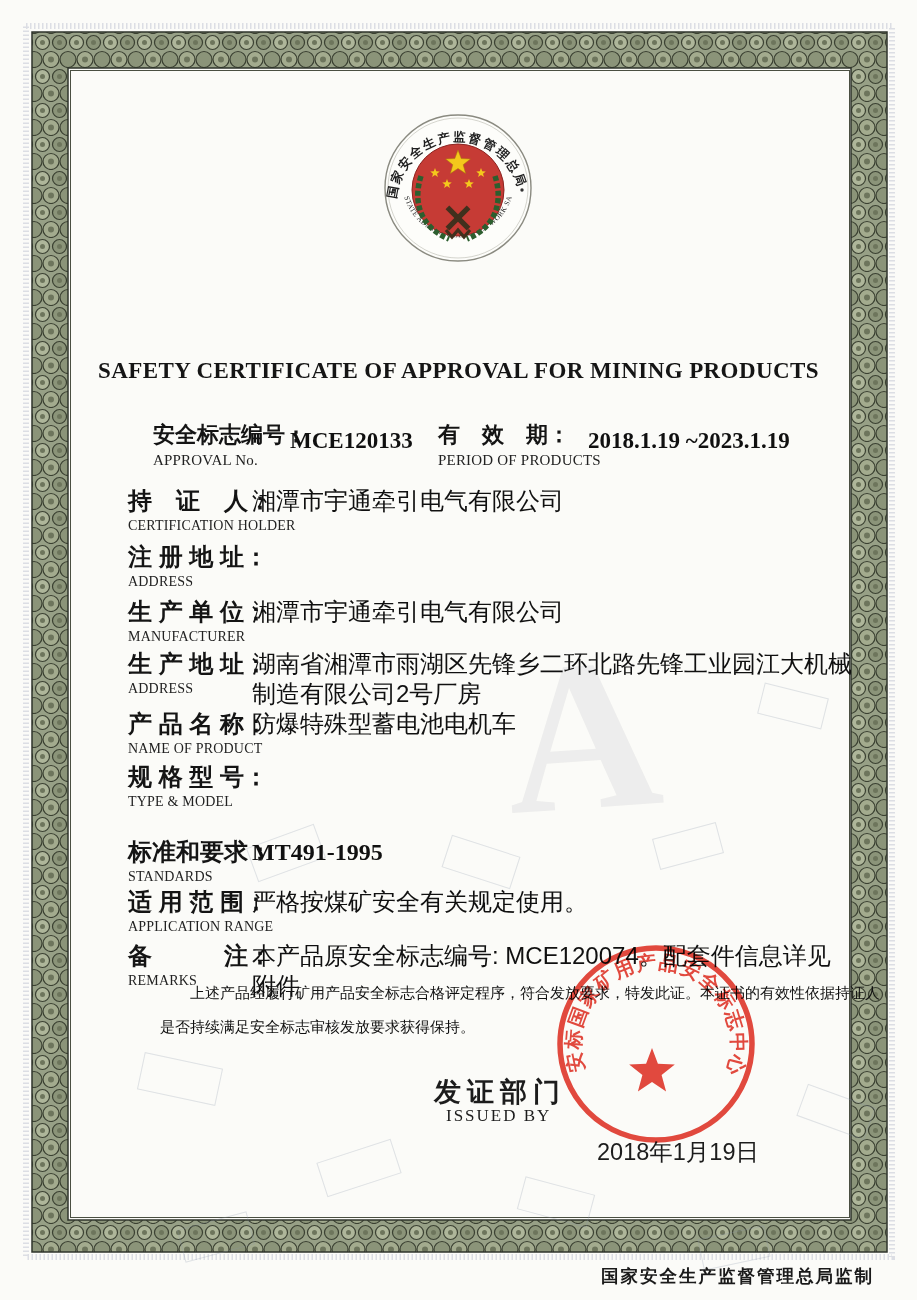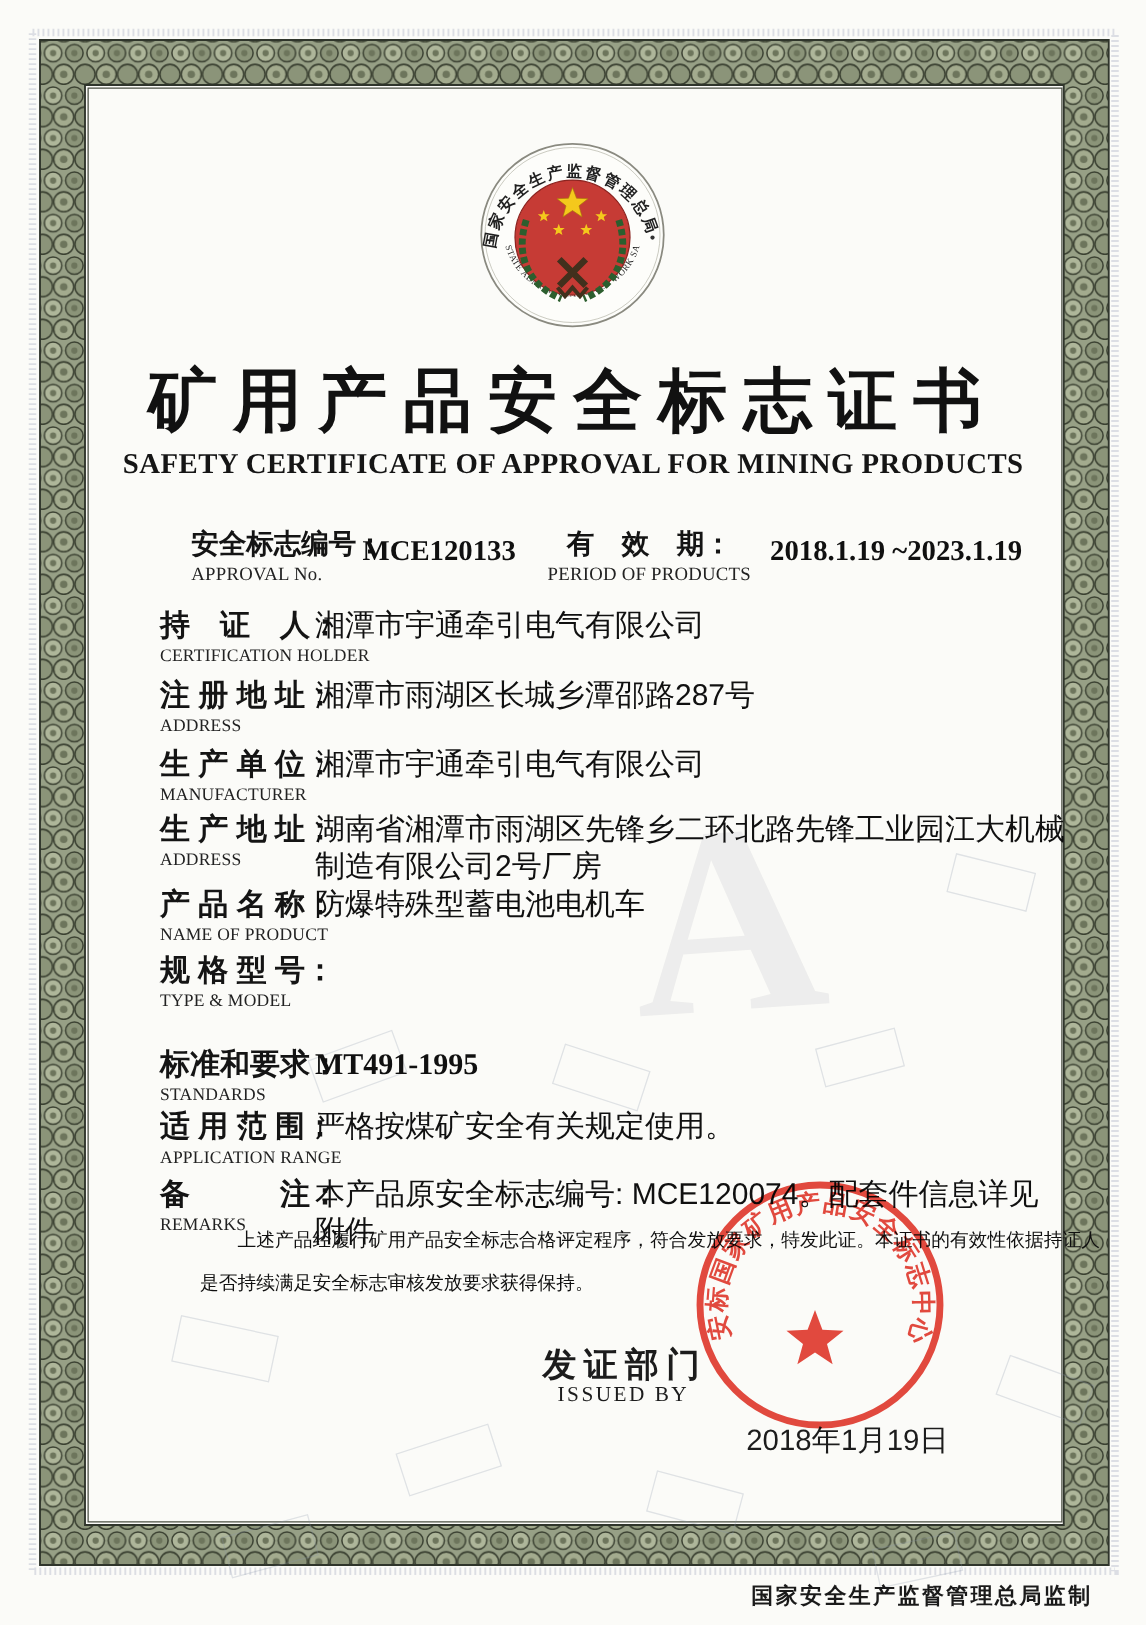--- a/index.html
+++ b/index.html
@@ -103,51 +103,49 @@
       <use href="#star" transform="translate(64,74) scale(5)" fill="#f4c81c"></use>
       <use href="#star" transform="translate(86,74) scale(5)" fill="#f4c81c"></use>
       <use href="#star" transform="translate(98,63) scale(5)" fill="#f4c81c"></use>
       <g transform="translate(75,108)">
         <rect x="-15" y="-2.6" width="30" height="5.2" fill="#41301d" transform="rotate(45)"></rect>
         <rect x="-15" y="-2.6" width="30" height="5.2" fill="#41301d" transform="rotate(-45)"></rect>
         <path d="M -12,12 L -6,19 0,12 6,19 12,12" fill="none" stroke="#41301d" stroke-width="3.2"></path>
       </g>
     </svg>
 
-    <div class="abs title-cn">矿用产品安全标志证书</div>
     <div class="abs" style="left:153px;top:420px;">
       <div class="cn-label" style="font-size:22px;">安全标志编号：</div>
       <div class="en-label" style="font-size:15px;margin-top:2px;">APPROVAL No.</div>
     </div>
 
     <div class="abs title-en">SAFETY CERTIFICATE OF APPROVAL FOR MINING PRODUCTS</div>
     <div class="abs value serif-val" style="left:290px;top:428px;font-size:23px;">MCE120133</div>
 
     <div class="abs" style="left:438px;top:420px;">
-      <div class="cn-label" style="font-size:22px;text-align:center;">有　效　期：</div>
+      <div class="cn-label" style="font-size:22px;">有　效　期：</div>
       <div class="en-label" style="font-size:15px;margin-top:2px;">PERIOD OF PRODUCTS</div>
     </div>
-    <div class="abs value serif-val" style="left:616px;top:428px;font-size:23px;">2018.1.19 ~2023.1.19</div>
+    <div class="abs value serif-val" style="left:588px;top:428px;font-size:23px;">2018.1.19 ~2023.1.19</div>
 
     <div class="abs fields">
 
       <div class="row" style="margin-bottom:6px;">
         <div class="row-left">
           <div class="cn-label">持　证　人：</div>
           <div class="en-label">CERTIFICATION HOLDER</div>
         </div>
         <div class="row-value value">湘潭市宇通牵引电气有限公司</div>
       </div>
 
       <div class="row" style="margin-bottom:5px;">
         <div class="row-left">
           <div class="cn-label">注 册 地 址：</div>
           <div class="en-label">ADDRESS</div>
         </div>
-        <div class="row-value value">湘潭市雨湖区长城乡潭邵路287号</div>
       </div>
 
       <div class="row" style="margin-bottom:2px;">
         <div class="row-left">
           <div class="cn-label">生 产 单 位：</div>
           <div class="en-label">MANUFACTURER</div>
         </div>
         <div class="row-value value">湘潭市宇通牵引电气有限公司</div>
       </div>
 

